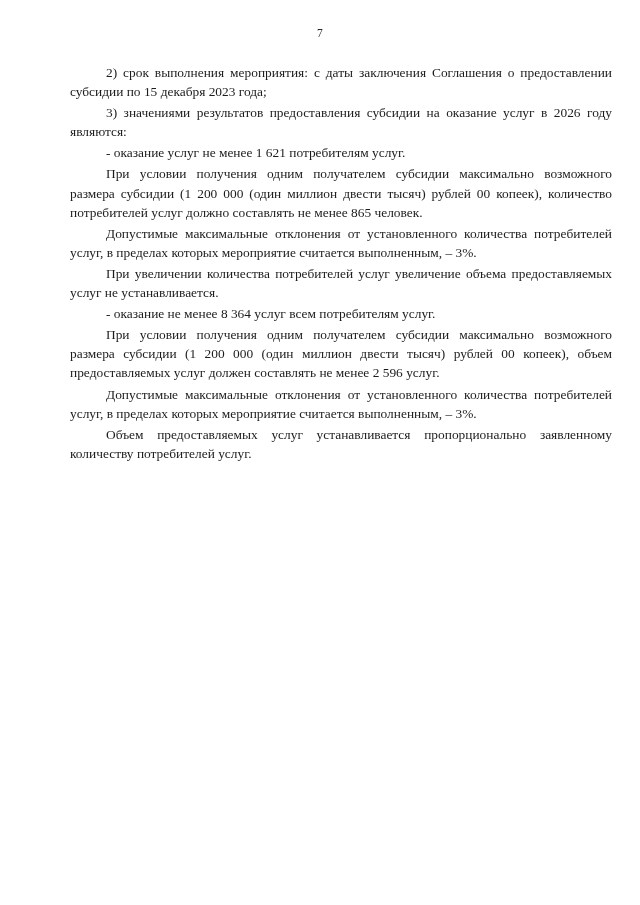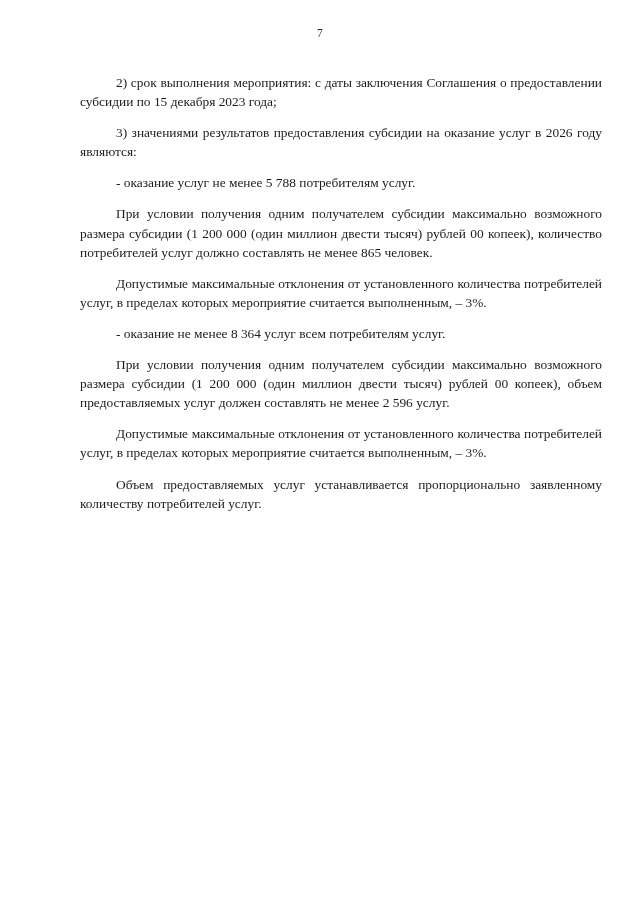--- a/index.html
+++ b/index.html
@@ -34,21 +34,21 @@
   .body-text {
     position: absolute;
     top: 61px;
     left: 68px;
     width: 546px;
     font-size: 13.4px;
     line-height: 19.1px;
     color: #1c1c1c;
   }
   p {
-    margin: 12px;
+    margin: 2px;
     text-align: justify;
     text-justify: inter-word;
     text-indent: 36px;
     -webkit-hyphens: none;
     hyphens: none;
   }
   p.dash-item {
     text-indent: 36px;
     text-align: left;
   }
@@ -59,26 +59,27 @@
 <div class="page">
 
   <div class="page-number">7</div>
 
   <div class="body-text">
 
     <p>2) срок выполнения мероприятия: с даты заключения Соглашения о предоставлении субсидии по 15 декабря 2023 года;</p>
 
     <p>3) значениями результатов предоставления субсидии на оказание услуг в 2026 году являются:</p>
 
-    <p class="dash-item">- оказание услуг не менее 5 788 потребителям услуг.</p>
+    <p class="dash-item">- оказание услуг не менее 1 621 потребителям услуг.</p>
 
     <p>При условии получения одним получателем субсидии максимально возможного размера субсидии (1 200 000 (один миллион двести тысяч) рублей 00 копеек), количество потребителей услуг должно составлять не менее 865 человек.</p>
 
     <p>Допустимые максимальные отклонения от установленного количества потребителей услуг, в пределах которых мероприятие считается выполненным, – 3%.</p>
 
+    <p>При увеличении количества потребителей услуг увеличение объема предоставляемых услуг не устанавливается.</p>
 
     <p class="dash-item">- оказание не менее 8 364 услуг всем потребителям услуг.</p>
 
     <p>При условии получения одним получателем субсидии максимально возможного размера субсидии (1 200 000 (один миллион двести тысяч) рублей 00 копеек), объем предоставляемых услуг должен составлять не менее 2 596 услуг.</p>
 
     <p>Допустимые максимальные отклонения от установленного количества потребителей услуг, в пределах которых мероприятие считается выполненным, – 3%.</p>
 
     <p>Объем предоставляемых услуг устанавливается пропорционально заявленному количеству потребителей услуг.</p>
 
   </div>

